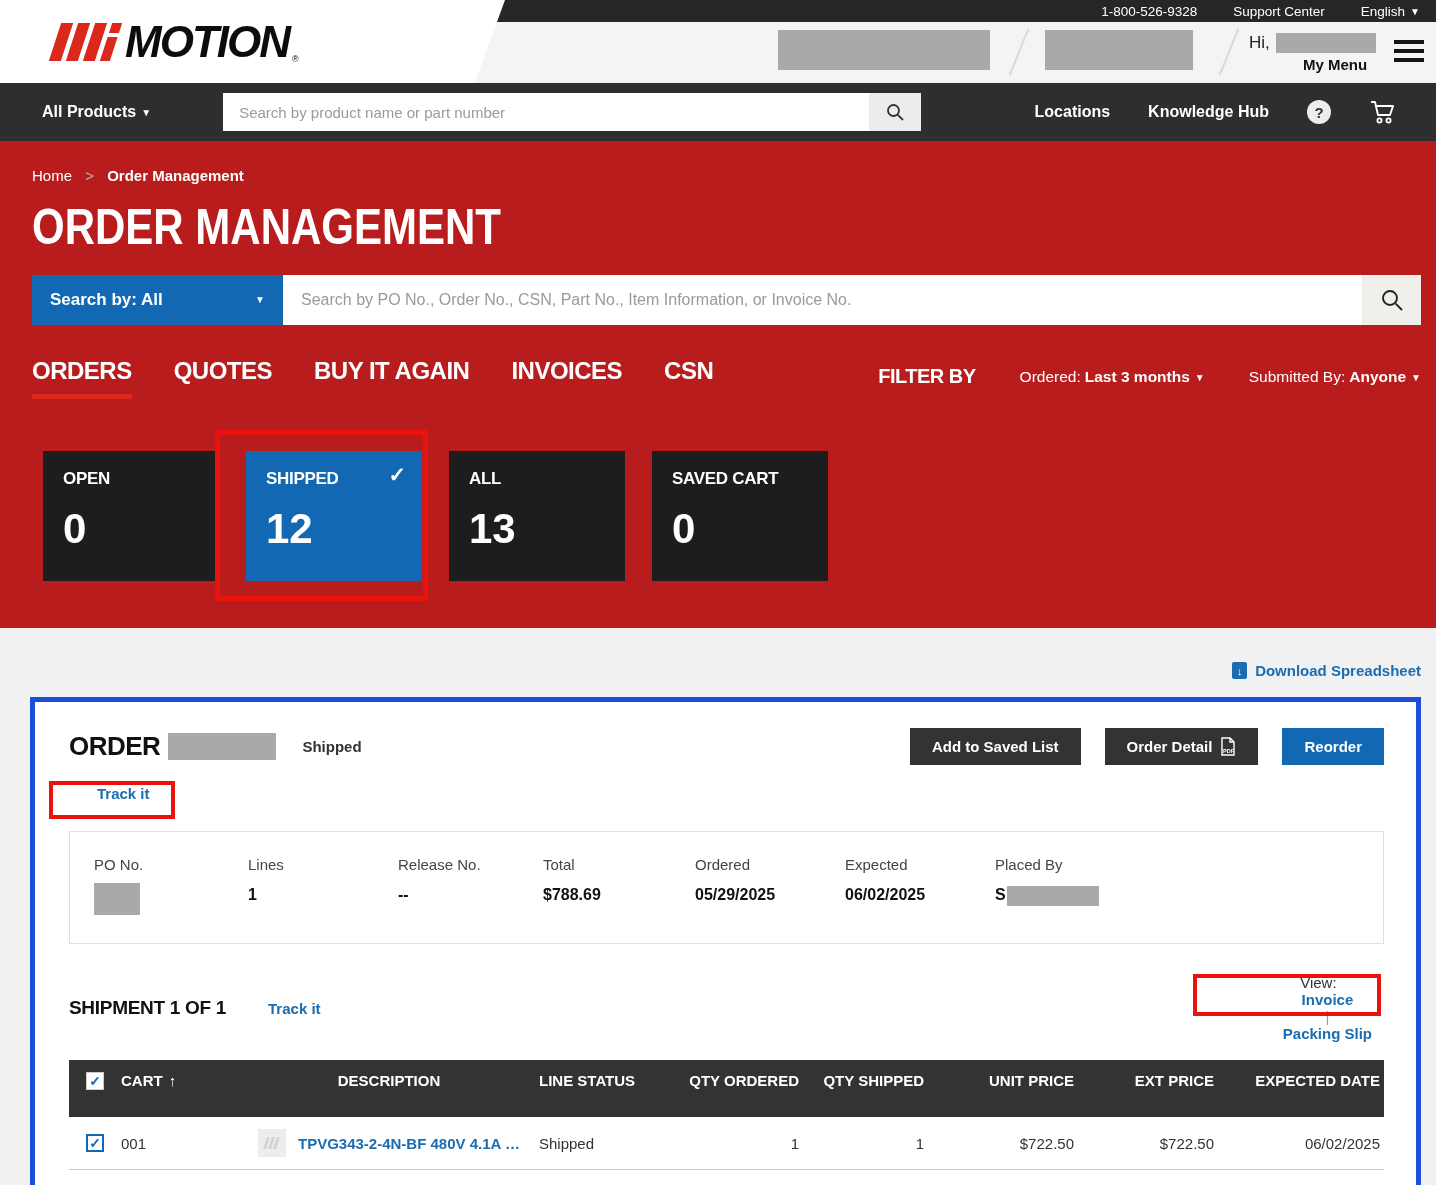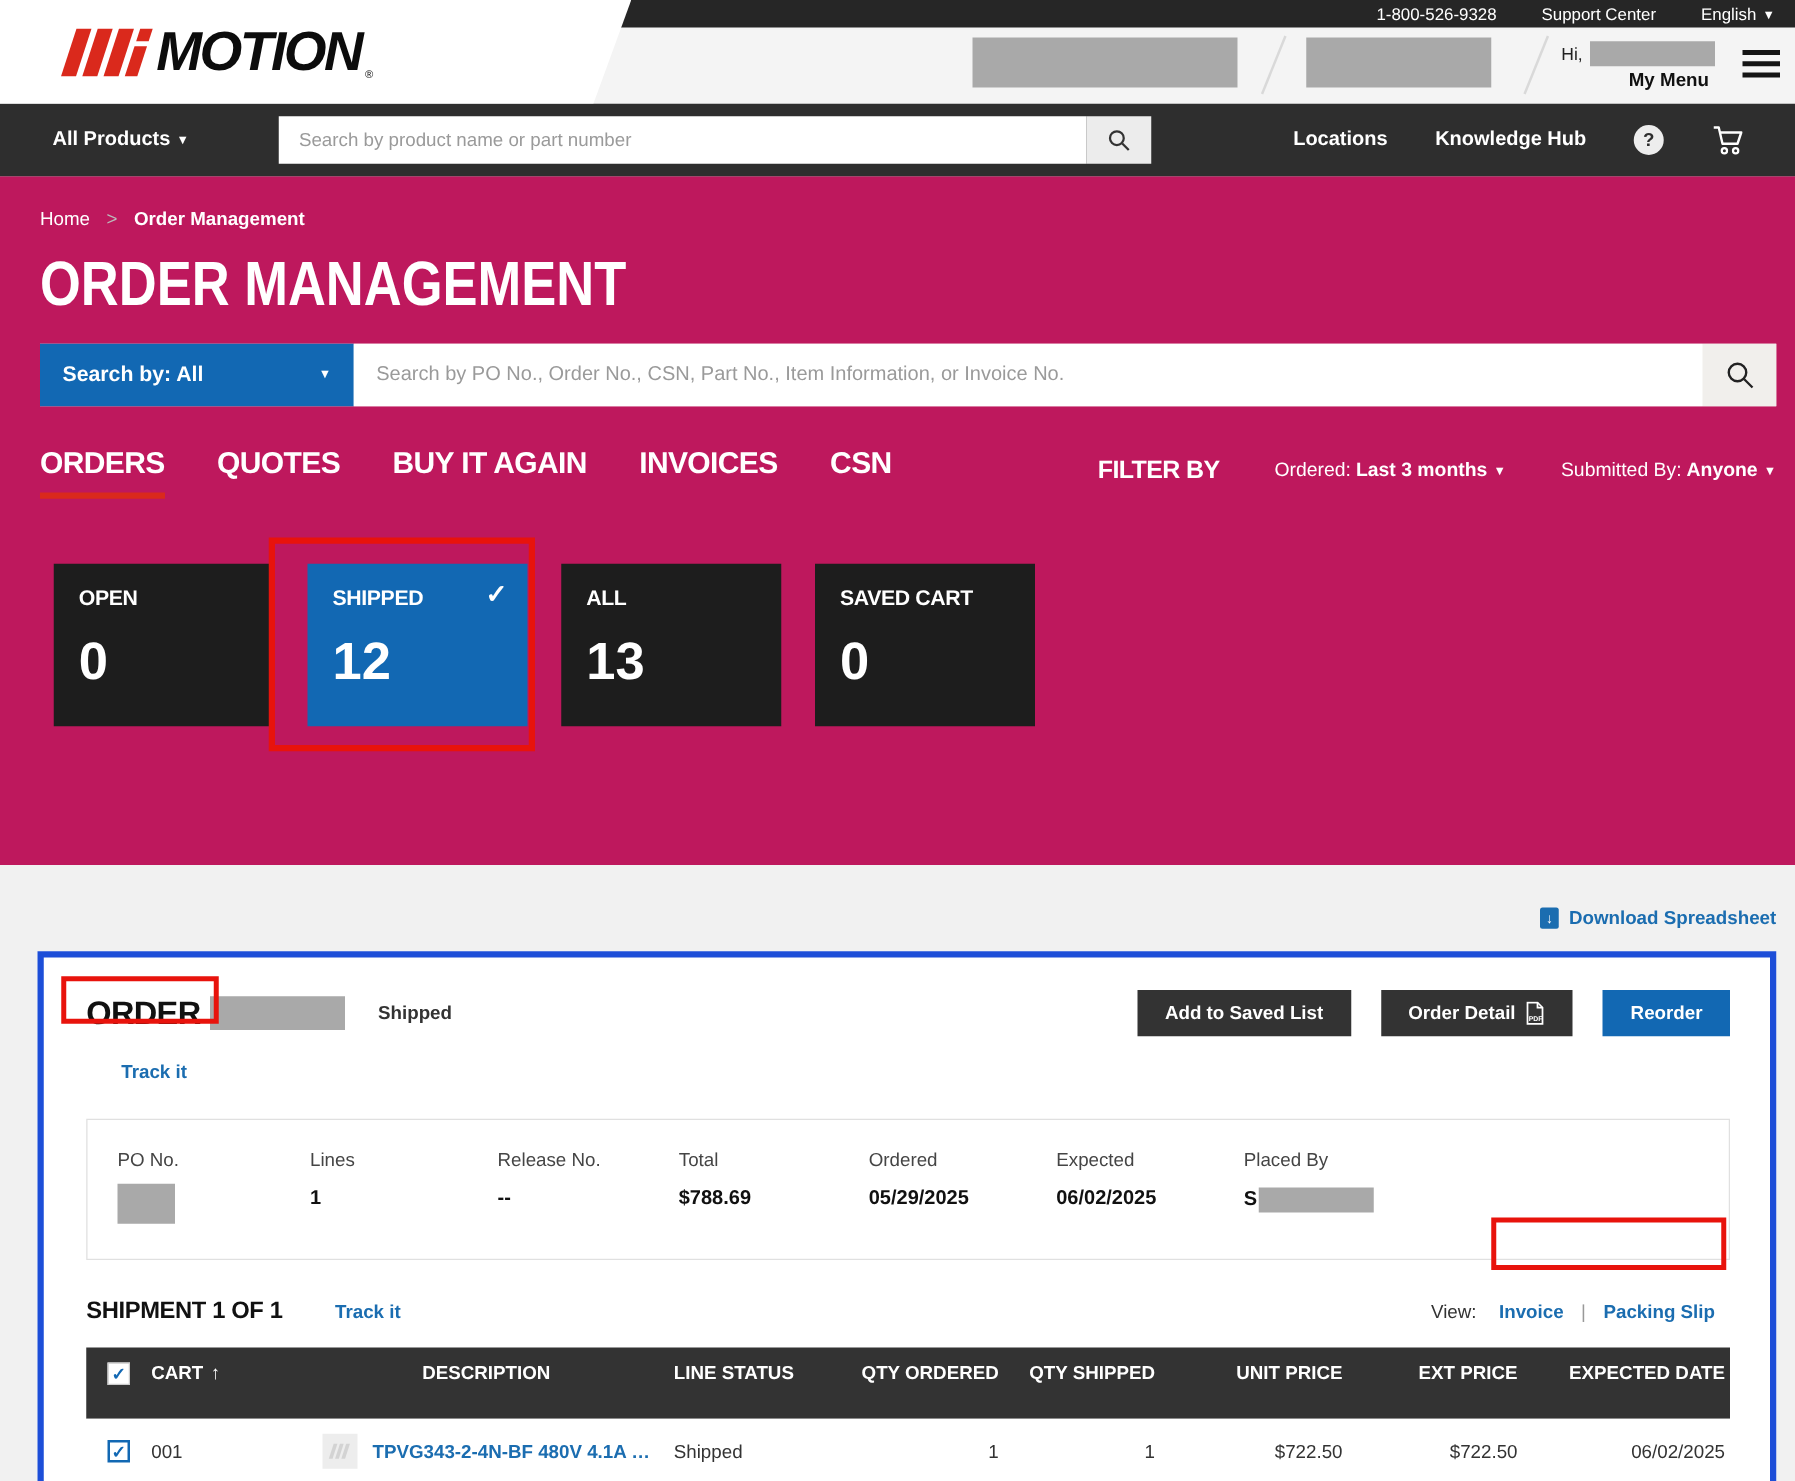--- a/index.html
+++ b/index.html
@@ -21,40 +21,40 @@
   .mi { display:flex; align-items:flex-end; gap:5px; transform:skewX(-18deg); margin-right:9px; }
   .mi .bar { width:12px; height:38px; background:#da291c; }
   .mi .icol { display:flex; flex-direction:column; align-items:center; gap:4px; }
   .mi .idot { width:10px; height:10px; background:#da291c; }
   .mi .ibar { width:10px; height:24px; background:#da291c; }
   .logo-text { font-size:44px; font-weight:bold; font-style:italic; letter-spacing:-2px; color:#0c0c0c; line-height:1; }
   .logo-r { font-size:9px; color:#0c0c0c; align-self:flex-end; margin-left:3px; }
 
   .band-block { position:absolute; background:#a9a9a9; }
   .slash { position:absolute; top:27px; width:2px; height:50px; background:#d9d9d9; transform:rotate(22deg); }
-  .hi { position:absolute; top:33px; left:1249px; font-size:14px; color:#222; display:flex; align-items:center; }
+  .hi { position:absolute; top:33px; left:1249px; font-size:17px; color:#222; display:flex; align-items:center; }
   .hi-block { display:inline-block; width:100px; height:20px; background:#a9a9a9; margin-left:6px; }
   .mymenu { position:absolute; top:56px; left:1303px; font-weight:bold; font-size:15px; color:#111; cursor:pointer; }
   .burger { position:absolute; top:40px; left:1394px; width:30px; cursor:pointer; }
   .burger div { height:4px; background:#141414; margin-bottom:5px; }
 
   
   .nav { height:58px; background:#2e2e2e; display:flex; align-items:center; position:relative; z-index:2; }
   .all-products { margin-left:42px; color:#fff; font-weight:bold; font-size:16px; cursor:pointer; white-space:nowrap; }
   .nav-search { margin-left:36px; width:734px; height:38px; display:flex; }
   .nav-search input { flex:1; border:none; outline:none; padding:0 16px; font-size:15px; color:#333; font-family:"Liberation Sans",sans-serif;margin-left:36px; }
   .nav-search input::placeholder, .big-input::placeholder { color:#9a9a9a; }
   .nav-search-btn { width:52px; background:#ececec; display:flex; align-items:center; justify-content:center; cursor:pointer; border:none; }
   .nav-right { margin-left:auto; display:flex; align-items:center; gap:38px; padding-right:40px; color:#fff; font-size:16px; font-weight:600; }
   .nav-right span.lnk { cursor:pointer; }
   .help-circle { width:24px; height:24px; border-radius:50%; background:#ededed; color:#2e2e2e; font-weight:bold;
     display:flex; align-items:center; justify-content:center; font-size:15px; cursor:pointer; }
 
   
-  .hero { height:551px; background:#be185d; color:#fff; padding-left:32px; }
+  .hero { height:487px; background:#b91c1c; color:#fff; padding-left:32px; }
   .crumbs { padding-top:26px; font-size:15px; }
   .crumbs .sep { color:#bbb; margin:0 9px; }
   .crumbs .cur { font-weight:bold; }
   .crumbs .home { cursor:pointer; }
   h1.pt { margin:16px 0 0; font-size:50px; font-weight:800; letter-spacing:0px; line-height:1.1;
     transform:scaleX(0.84); transform-origin:left center; width:max-content; }
 
   .search-row { margin-top:20px; width:1389px; height:50px; display:flex; background:#fff; }
   .searchby { width:251px; background:#1268b3; color:#fff; font-weight:bold; font-size:17px;
     display:flex; align-items:center; justify-content:space-between; padding:0 18px; cursor:pointer; }
@@ -98,21 +98,21 @@
   .info-box { margin-top:28px; border:1px solid #e0e0e0; padding:24px 24px 28px; display:flex; }
   .info-col .lbl { font-size:15px; color:#454545; }
   .info-col .val { margin-top:13px; font-size:16px; font-weight:bold; color:#111; }
   .po-red { width:46px; height:32px; background:#a9a9a9; margin-top:10px; }
   .pb-red { display:inline-block; width:92px; height:20px; background:#a9a9a9; vertical-align:middle; margin-left:1px; }
   .w0{width:154px}.w1{width:150px}.w2{width:145px}.w3{width:152px}.w4{width:150px}.w5{width:150px}.w6{flex:1}
 
   .ship-row { margin-top:30px; display:flex; align-items:center; }
   .ship-title { font-size:19px; font-weight:800; letter-spacing:-0.3px; color:#111; }
   .ship-track { margin-left:42px; color:#1b6db0; font-weight:bold; font-size:15px; cursor:pointer; }
-  .view-group { margin-left:auto; display:flex; align-items:center; font-size:15px; color:#333; padding-right:12px; }
+  .view-group { margin-left:auto; display:flex; align-items:center; font-size:15px; color:#333; padding-right:12px;flex-direction:column; }
   .view-link { color:#1b6db0; font-weight:bold; cursor:pointer; }
   .view-label { margin-right:18px; }
   .vdiv { color:#999; margin:0 14px; }
 
   .ptable { margin-top:18px; }
   .thead { display:flex; background:#333; color:#fff; min-height:57px; padding-top:12px; font-size:15px; font-weight:bold; }
   .trow { display:flex; align-items:center; min-height:53px; border-bottom:1px solid #c9c9c9; font-size:15px; color:#333; background:#fff; }
   .c0{width:52px; display:flex; justify-content:center;}
   .c1{width:118px;}
   .c2{width:300px; text-align:center;}

